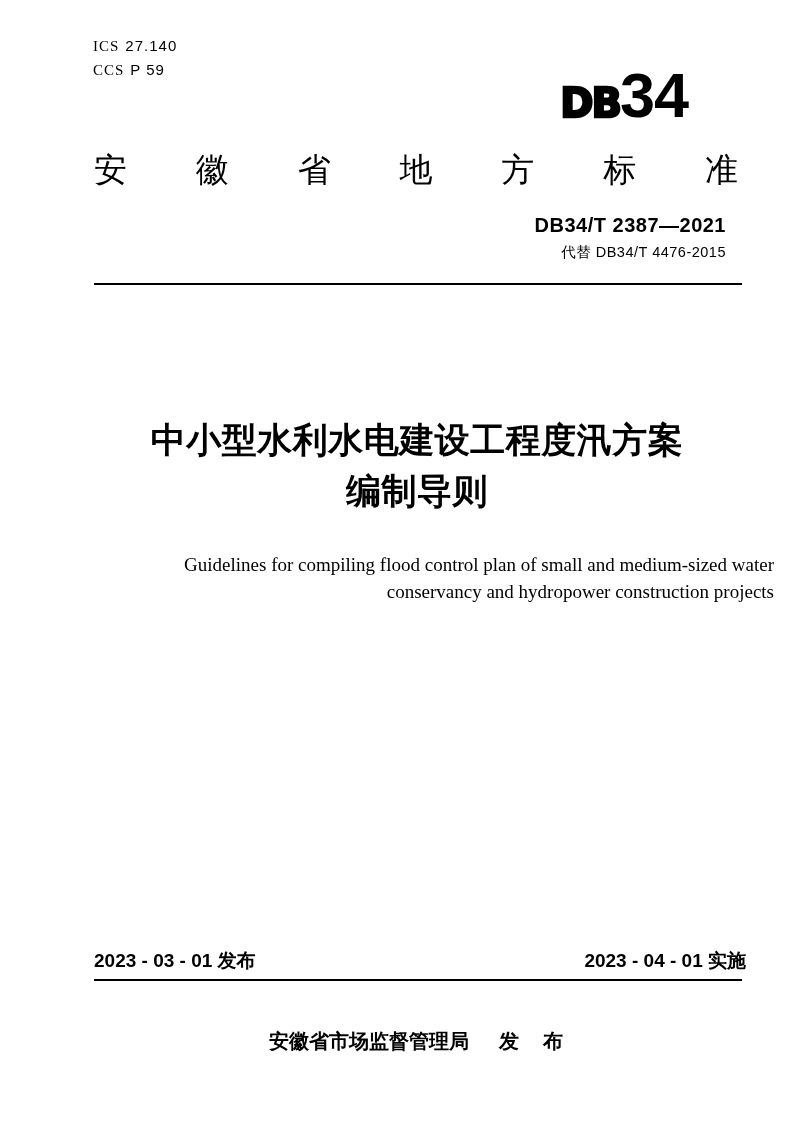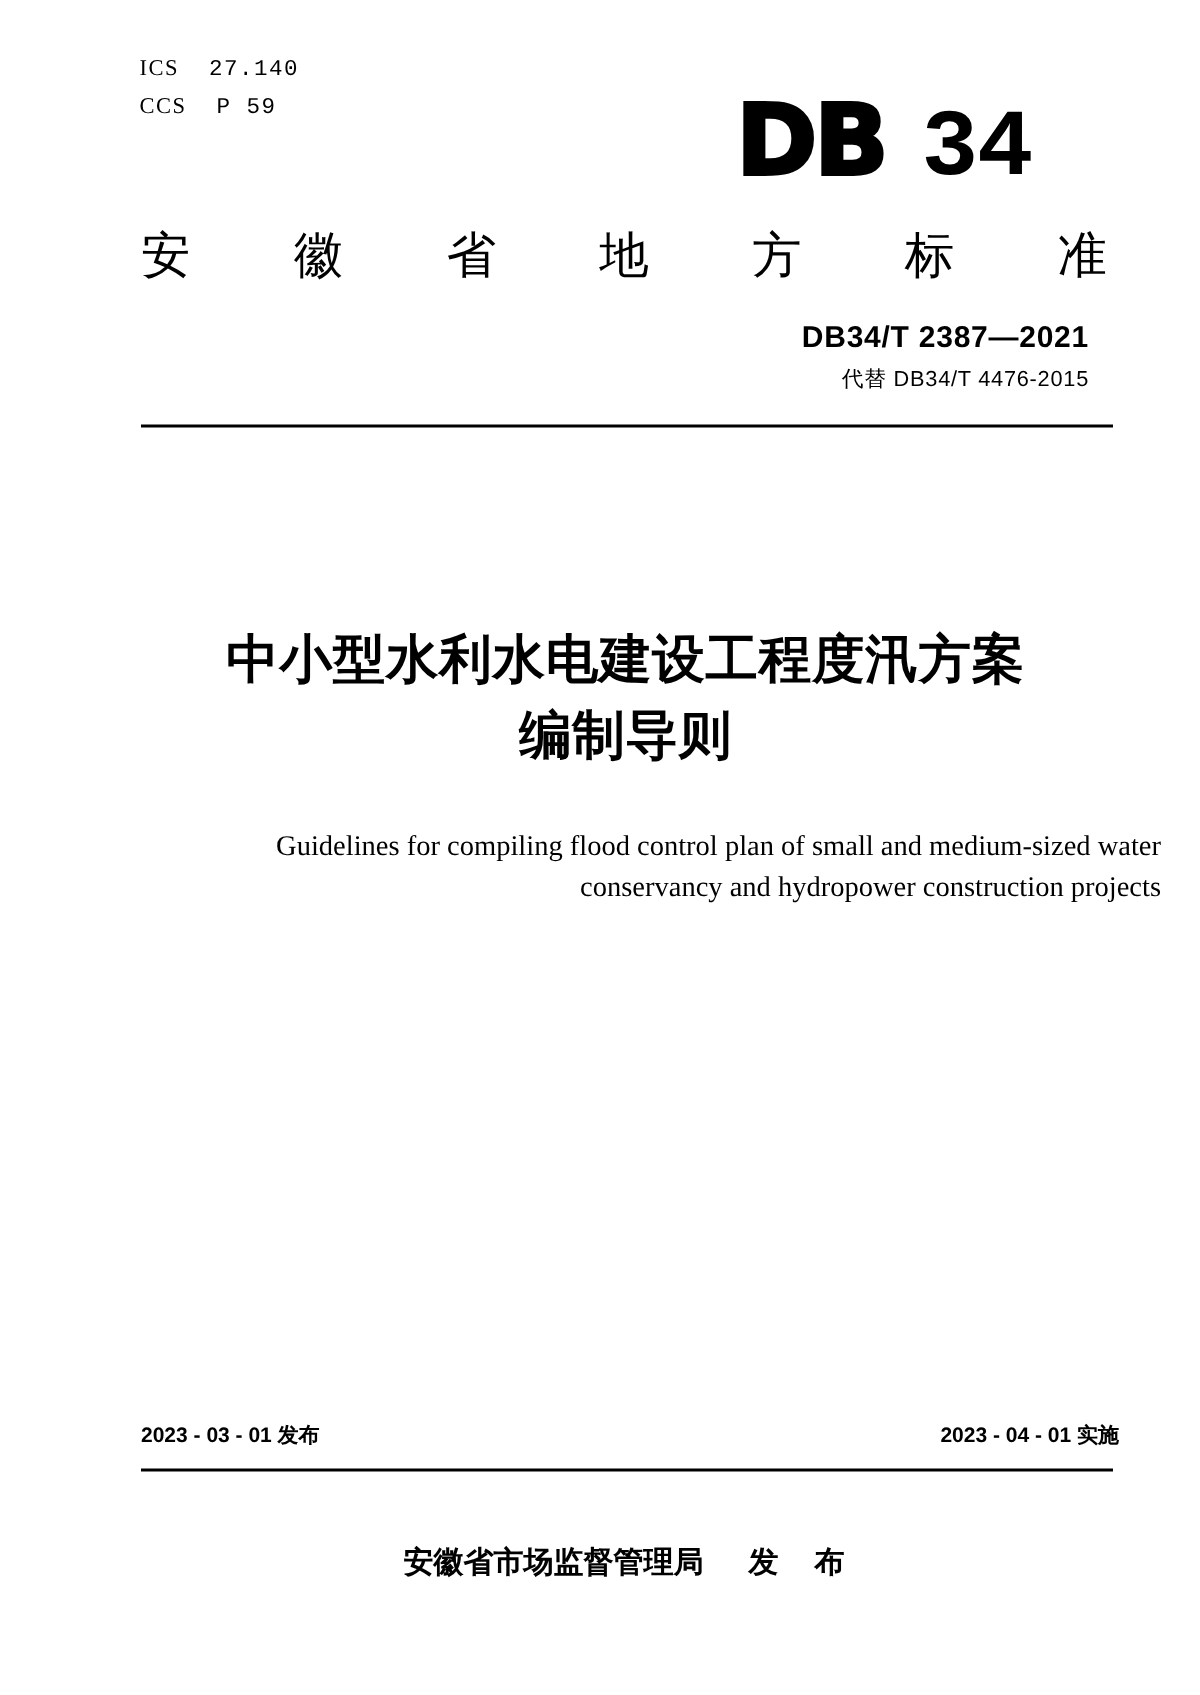--- a/index.html
+++ b/index.html
@@ -29,47 +29,46 @@
     font-size: 15px;
     line-height: 24px;
     white-space: nowrap;
   }
   .codes .code-line { display: block; }
   .codes .code-label {
     font-family: "Liberation Serif", serif;
     letter-spacing: 1px;
   }
   .codes .code-value {
-    font-family: Liberation Mono, monospace;
-    margin-left: 20px;
+    font-family: Liberation Sans, sans-serif;
+    margin-left: 6px;
     letter-spacing: 1px;
   }
 
   
   .logo {
     position: absolute;
     top: 66px;
     right: 112px;
     height: 58px;
     line-height: 58px;
     white-space: nowrap;
   }
   .logo-prefix {
     font-family: "DejaVu Sans", "Liberation Sans", sans-serif;
     font-weight: 900;
-    font-size: 65px;
+    font-size: 40px;
     letter-spacing: -2px;
     -webkit-text-stroke: 2.5px var(--ink);
   }
   .logo-number {
-    font-family: Liberation Mono, monospace;
+    font-family: Liberation Sans, sans-serif;
     font-weight: 700;
     font-size: 63px;
     letter-spacing: -1px;
-    margin-left: 24px;
   }
 
   
   .std-type-row {
     position: absolute;
     left: 94px;
     top: 149px;
     width: 644px;
     display: flex;
     justify-content: space-between;
@@ -135,21 +134,21 @@
   }
 
   
   .dates-row {
     position: absolute;
     left: 94px;
     top: 948px;
     width: 652px;
     display: flex;
     justify-content: space-between;
-    font-size: 14px;
+    font-size: 19px;
     font-weight: 700;
     white-space: nowrap;
   }
 
   
   .publisher-line {
     position: absolute;
     left: 77px;
     top: 1028px;
     width: 680px;

